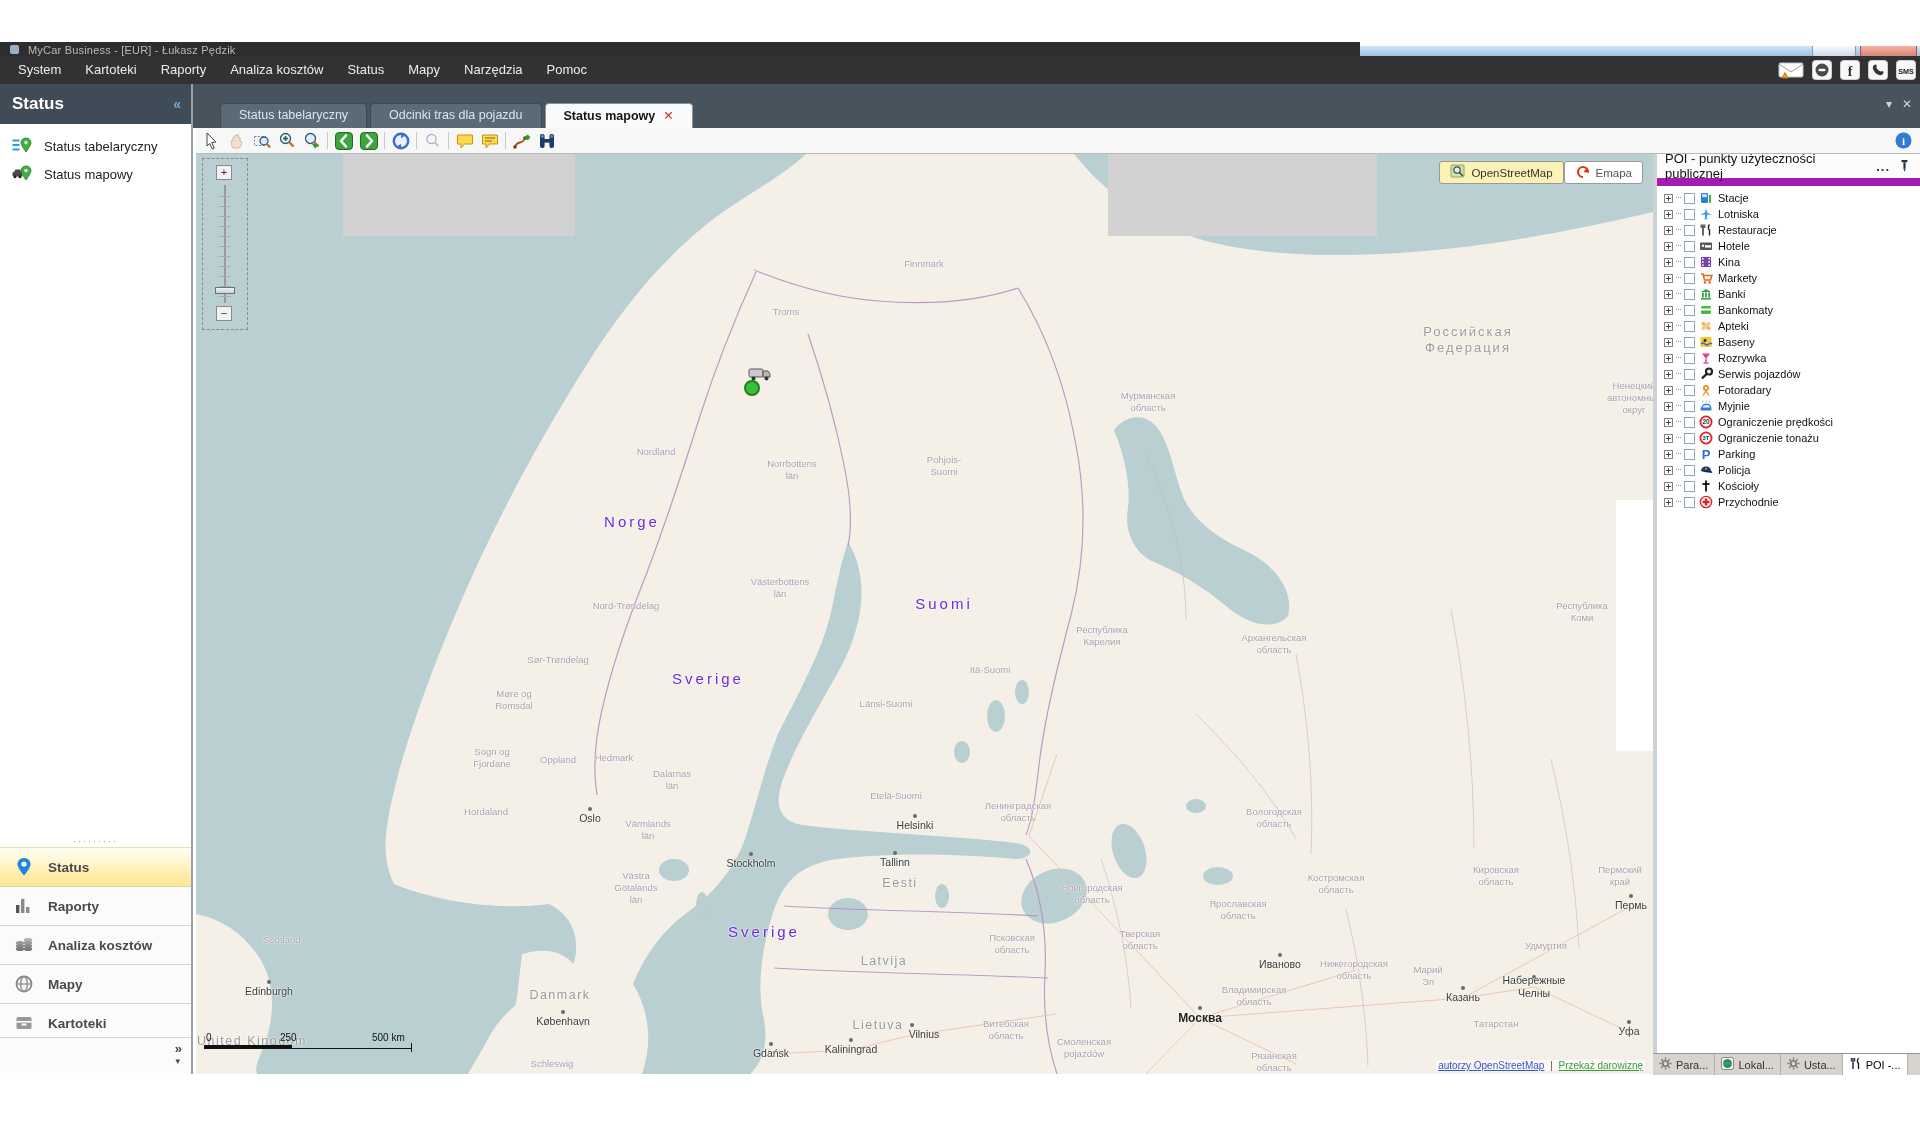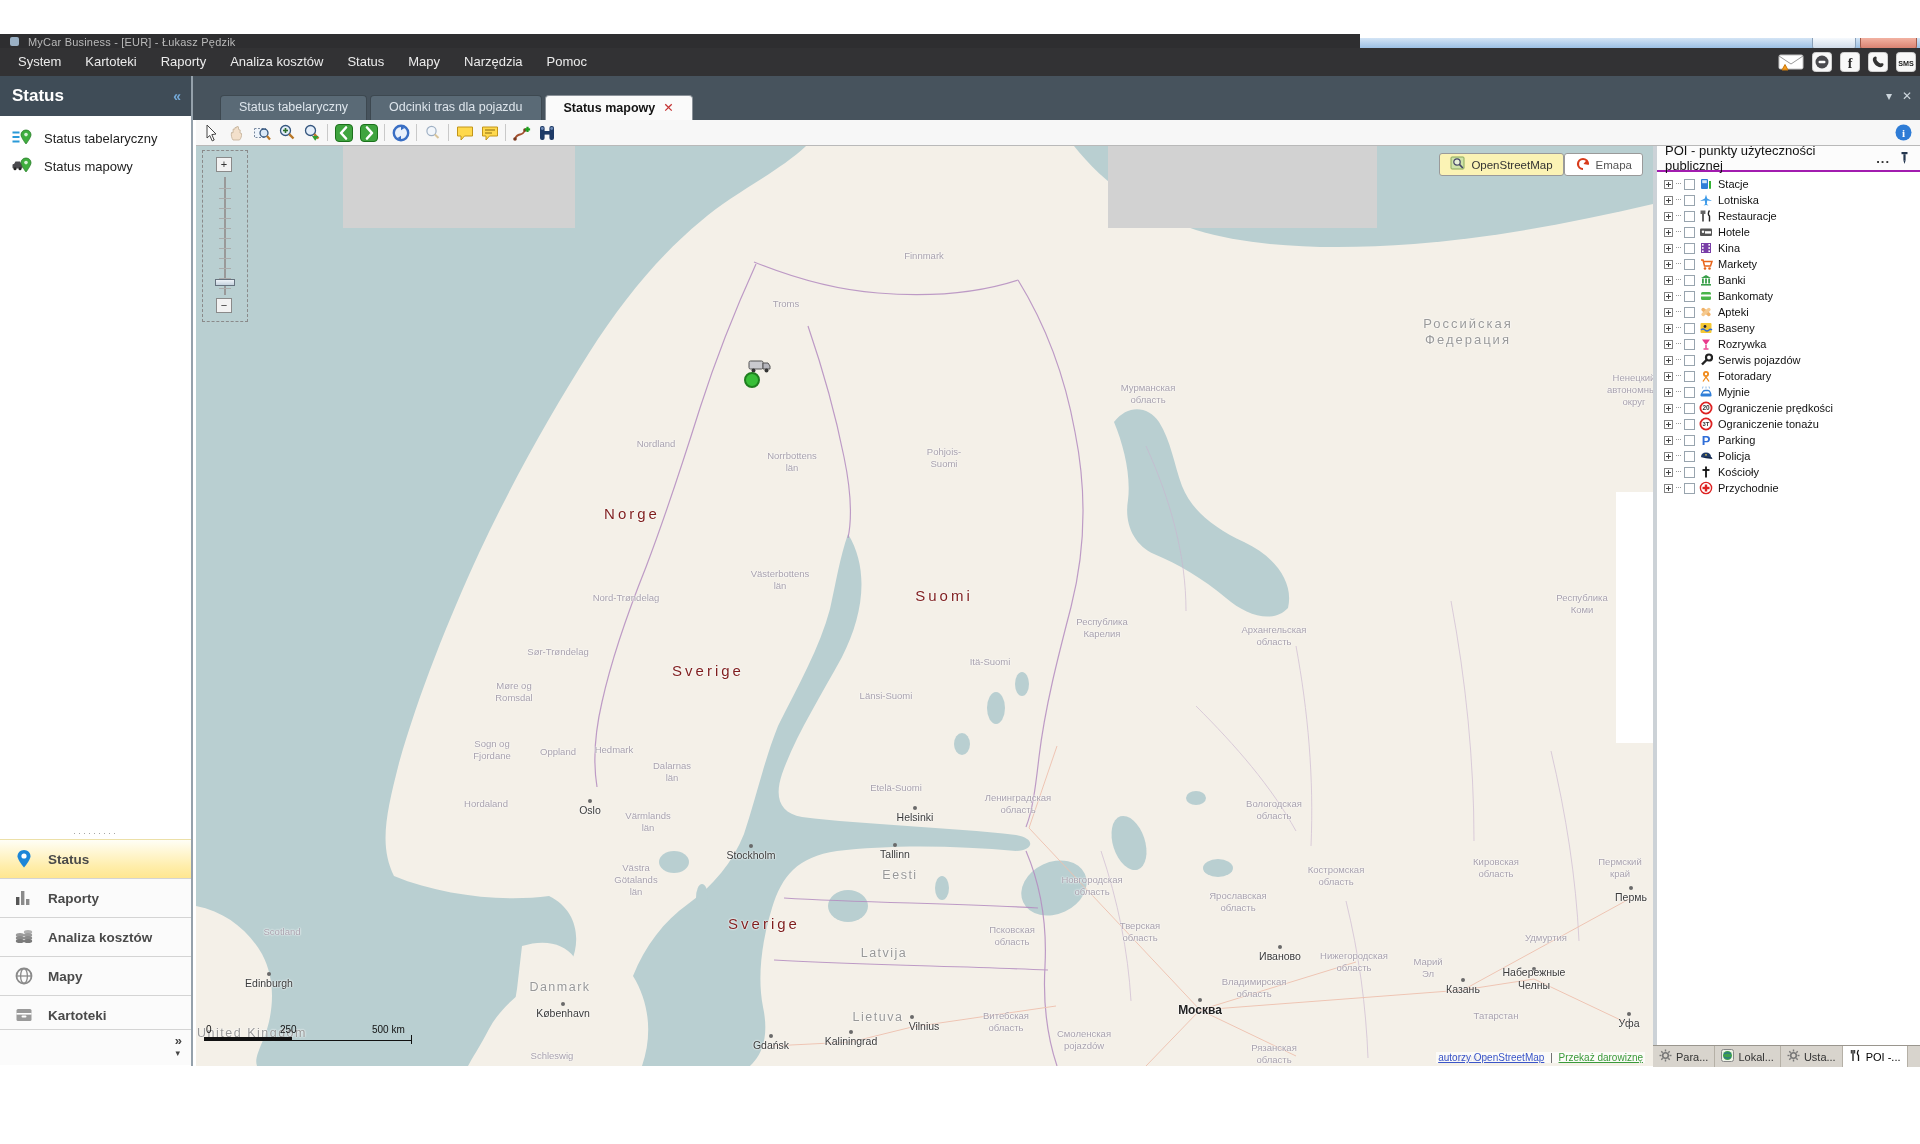--- a/index.html
+++ b/index.html
@@ -1,17 +1,17 @@
 <!DOCTYPE html>
 <html><head>
 <meta charset="utf-8">
 <style>
   html,body{margin:0;padding:0;background:#fff;width:1920px;height:1144px;overflow:hidden;
     font-family:"Liberation Sans","DejaVu Sans",sans-serif;-webkit-font-smoothing:antialiased;}
-  #app{position:absolute;left:0;top:8px;width:1920px;height:839px;}
+  #app{position:absolute;left:0;top:16px;width:1920px;height:839px;}
 
   
   #titlebar{position:absolute;left:0;top:26px;width:1920px;height:14px;}
   #title-left{position:absolute;left:0;top:0;width:1360px;height:14px;background:#2e2e30;overflow:hidden;}
   #app-icon{position:absolute;left:10px;top:3px;width:9px;height:9px;background:#9ab0c4;border-radius:2px;}
   #title-text{display:block;margin:2px 0 0 28px;font-size:11px;color:#b9b9b9;letter-spacing:.2px;white-space:nowrap;}
   #title-right{position:absolute;left:1360px;top:4px;width:560px;height:10px;background:linear-gradient(#d3e4f5,#9cc0e4);}
   .win-btn{position:absolute;top:0;height:12px;border-radius:0 0 4px 4px;box-sizing:border-box;}
   #win-minmax{left:452px;width:44px;background:linear-gradient(#f5f9fd,#cdd9e8);border:1px solid #8aa0b8;border-top:none;}
   #win-close{left:500px;width:57px;background:linear-gradient(#f2b2a2,#d87f6e);border:1px solid #a05a4a;border-top:none;}
@@ -57,21 +57,21 @@
   .nav-item.active{background:linear-gradient(#fffef6,#ffeda8 72%,#ffe691);border-top:1px solid #ece0a8;}
   #nav-footer{position:absolute;top:953px;left:0;right:0;height:35px;border-top:1px solid #d4d4d4;background:#fbfbfb;}
   #nav-overflow{position:absolute;right:9px;top:3px;color:#444;font-size:13px;font-weight:bold;}
   #nav-chevron{position:absolute;right:11px;top:18px;color:#444;font-size:9px;}
 
   
   #mapwrap{position:absolute;left:196px;top:138px;width:1457px;height:920px;overflow:hidden;background:#f4f0e8;}
   #mapsvg{position:absolute;left:0;top:0;}
   .mlabel{position:absolute;transform:translate(-50%,-50%);white-space:pre-line;text-align:center;
           pointer-events:none;line-height:1.25;text-shadow:0 0 2px #fff,0 0 2px #fff;}
-  .country{font-size:15px;color:#7f1d1d;letter-spacing:3px;}
+  .country{font-size:15px;color:#6d28d9;letter-spacing:3px;}
   .country-ru{font-size:13px;color:#9a9a9a;letter-spacing:2px;}
   .country-sm{font-size:12.5px;color:#989898;letter-spacing:1.5px;}
   .region{font-size:9.5px;color:#a8a1ad;}
   .city{font-size:10.5px;color:#3a3a3a;}
   .city-lg{font-size:12px;color:#222;font-weight:bold;}
   .city-dot{position:absolute;width:4px;height:4px;border-radius:50%;background:#6a6a6a;
             transform:translate(-50%,-50%);pointer-events:none;}
   #vehicle-marker{position:absolute;left:548px;top:226px;width:16px;height:16px;border-radius:50%;
                   background:#38bf38;border:2px solid #1f7f1f;box-sizing:border-box;}
   #vehicle-truck{position:absolute;left:551px;top:212px;}
@@ -98,21 +98,21 @@
   #sc-tick{position:absolute;left:207px;top:11px;width:1px;height:9px;background:#111;}
 
   #attribution{position:absolute;right:8px;bottom:3px;font-size:10px;background:rgba(255,255,255,.65);padding:0 2px;}
   .attr-link{color:#3a55c8;text-decoration:underline;}
   .attr-sep{color:#555;margin:0 3px;}
   .attr-donate{color:#3a9a3a;text-decoration:underline;}
 
   
   #poipanel{position:absolute;left:1653px;top:138px;width:267px;height:899px;background:#fff;
             border-left:4px solid #ccd2d7;box-sizing:border-box;}
-  #poi-header{height:24px;display:flex;align-items:center;padding:0 8px;border-bottom:2px solid #a21caf;
+  #poi-header{height:24px;display:flex;align-items:center;padding:0 8px;border-bottom:8px solid #a21caf;
               font-size:13px;color:#111;background:#fcfcfc;}
   #poi-more{margin-left:auto;margin-right:22px;color:#333;font-weight:bold;letter-spacing:1px;}
   #poi-pin{position:absolute;right:8px;top:5px;}
   #poi-list{padding-top:4px;}
   .poi-row{height:16px;display:flex;align-items:center;padding-left:7px;gap:3px;}
   .poi-exp{display:flex;align-items:center;}
   .poi-dots{width:5px;height:1px;border-top:1px dotted #9a9a9a;}
   .poi-check{width:11px;height:11px;background:#fff;border:1px solid #98a4ae;box-sizing:border-box;}
   .poi-ico{width:15px;height:14px;display:flex;align-items:center;justify-content:center;}
   .poi-label{font-size:11px;color:#111;margin-left:2px;white-space:nowrap;}

